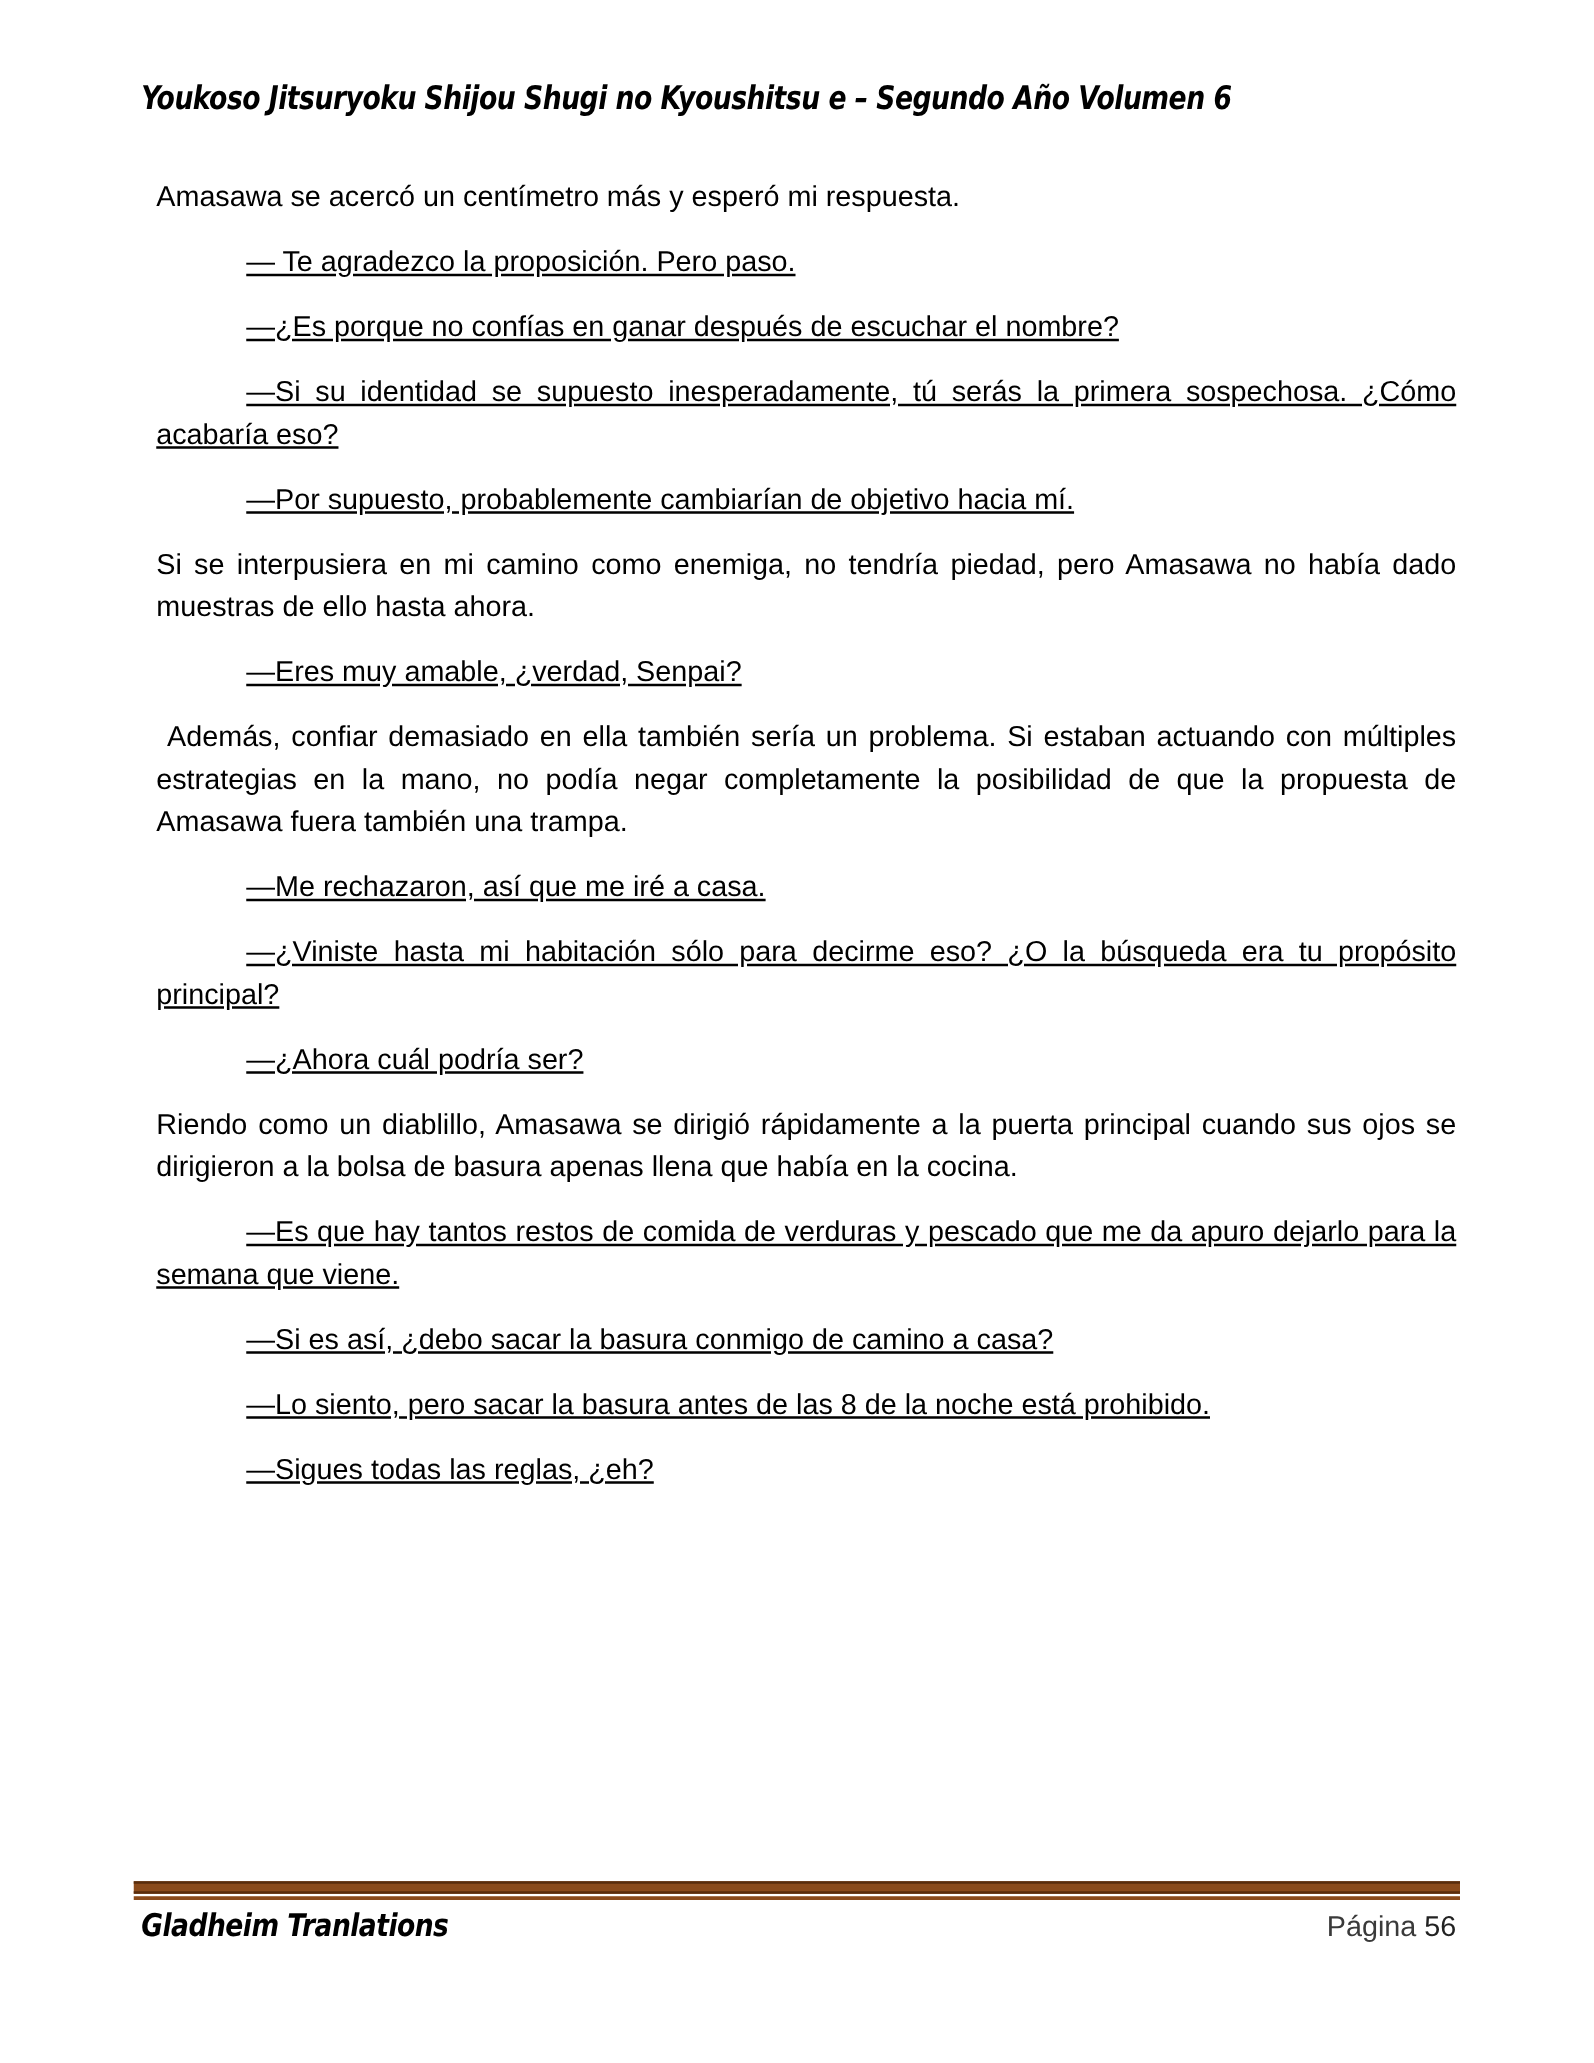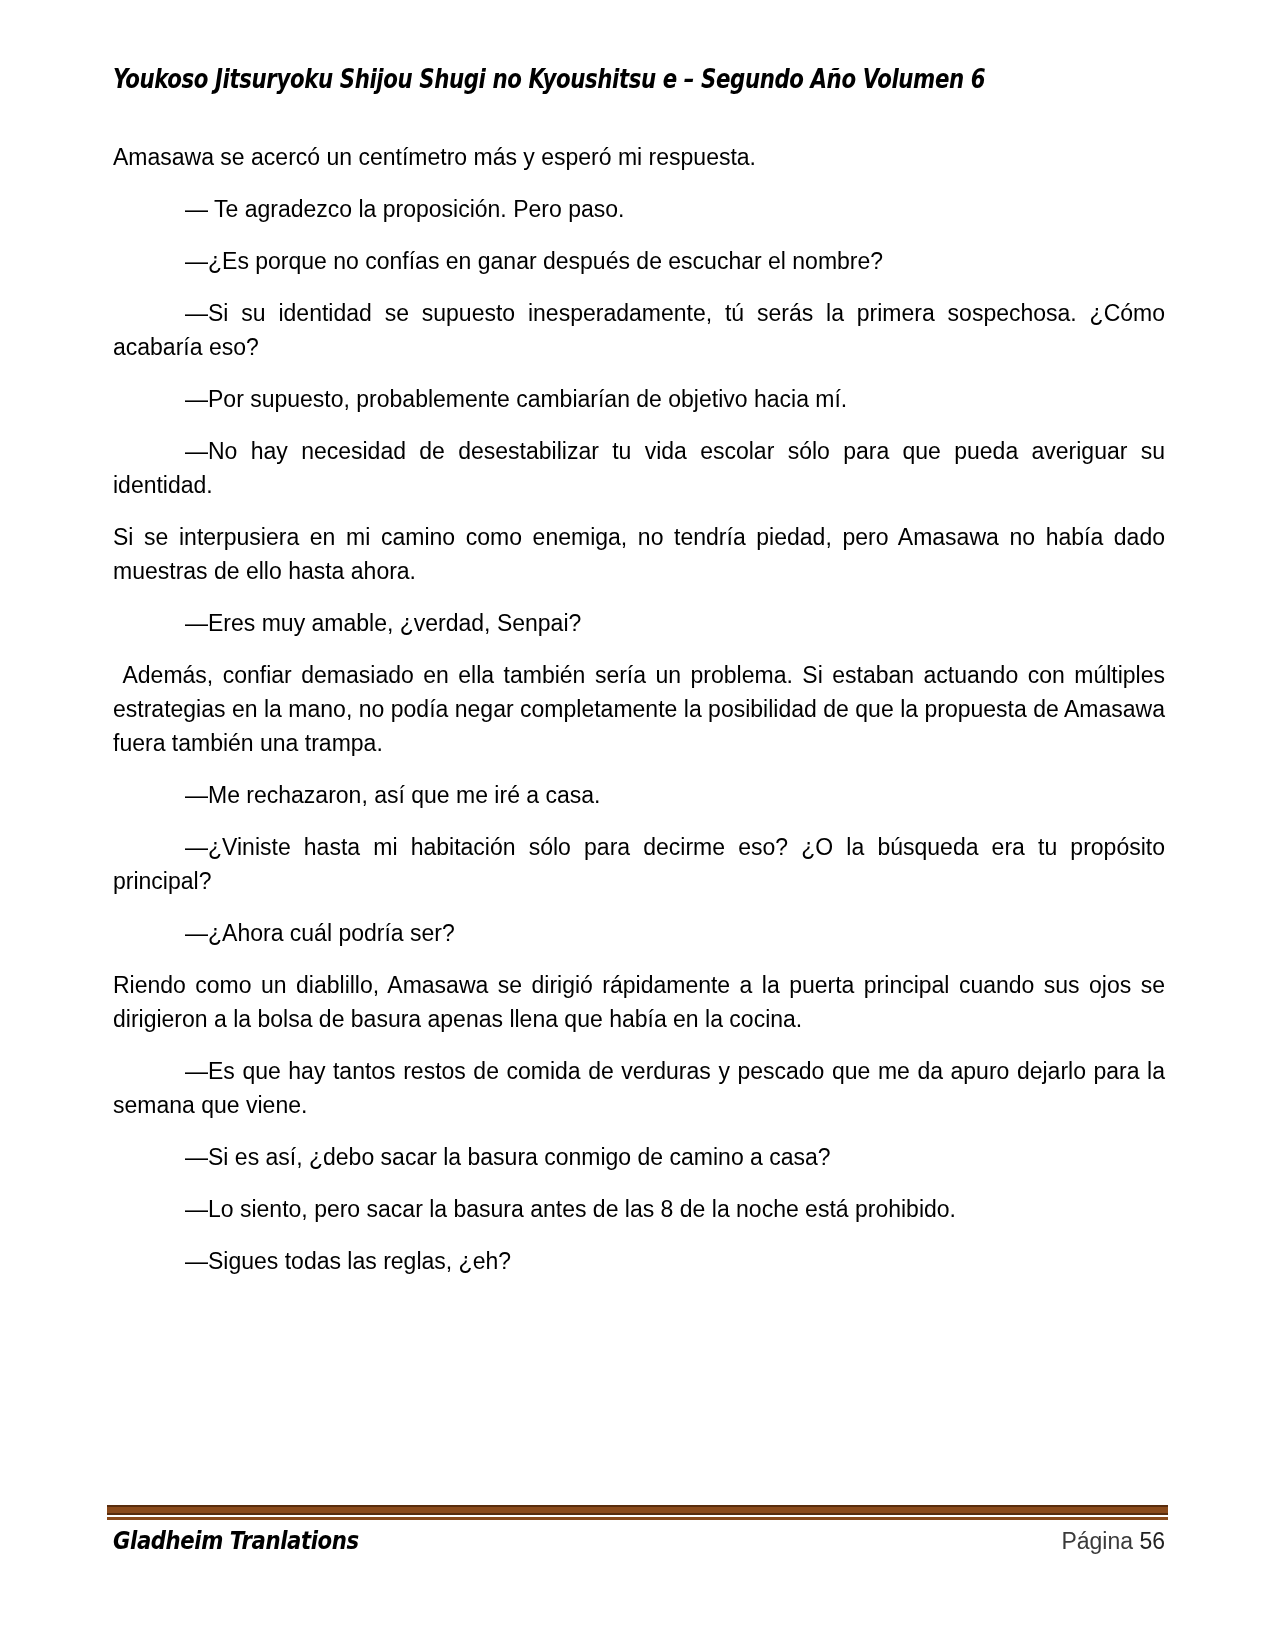--- a/index.html
+++ b/index.html
@@ -38,24 +38,25 @@
   .content {
     position: absolute;
     left: 113px;
     top: 140px;
     width: 1052px;
     font-size: 23px;
     line-height: 34px;
     text-align: justify;
   }
   .content p.para {
-    margin: 0 0 18px 0;
+    margin: 0 0 18px 12px;
   }
   .content p.para.indent {
     text-indent: 72px;
+    text-decoration: underline;
   }
   
   .footer-rule {
     position: absolute;
     left: 107px;
     top: 1505px;
     width: 1061px;
   }
   .footer-rule .thick {
     height: 6px;
@@ -107,21 +108,20 @@
     <span class="header-title">Youkoso Jitsuryoku Shijou Shugi no Kyoushitsu e – Segundo Año Volumen 6</span>
   </div>
 
   <div class="content">
 
   <p class="para">Amasawa se acercó un centímetro más y esperó mi respuesta.</p>
       <p class="para indent">— Te agradezco la proposición. Pero paso.</p>
       <p class="para indent">—¿Es porque no confías en ganar después de escuchar el nombre?</p>
       <p class="para indent">—Si su identidad se supuesto inesperadamente, tú serás la primera sospechosa. ¿Cómo acabaría eso?</p>
       <p class="para indent">—Por supuesto, probablemente cambiarían de objetivo hacia mí.</p>
-      <p class="para indent">—No hay necesidad de desestabilizar tu vida escolar sólo para que pueda averiguar su identidad.</p>
       <p class="para">Si se interpusiera en mi camino como enemiga, no tendría piedad, pero Amasawa no había dado muestras de ello hasta ahora.</p>
       <p class="para indent">—Eres muy amable, ¿verdad, Senpai?</p>
       <p class="para">&nbsp;Además, confiar demasiado en ella también sería un problema. Si estaban actuando con múltiples estrategias en la mano, no podía negar completamente la posibilidad de que la propuesta de Amasawa fuera también una trampa.</p>
       <p class="para indent">—Me rechazaron, así que me iré a casa.</p>
       <p class="para indent">—¿Viniste hasta mi habitación sólo para decirme eso? ¿O la búsqueda era tu propósito principal?</p>
       <p class="para indent">—¿Ahora cuál podría ser?</p>
       <p class="para">Riendo como un diablillo, Amasawa se dirigió rápidamente a la puerta principal cuando sus ojos se dirigieron a la bolsa de basura apenas llena que había en la cocina.</p>
       <p class="para indent">—Es que hay tantos restos de comida de verduras y pescado que me da apuro dejarlo para la semana que viene.</p>
       <p class="para indent">—Si es así, ¿debo sacar la basura conmigo de camino a casa?</p>
       <p class="para indent">—Lo siento, pero sacar la basura antes de las 8 de la noche está prohibido.</p>

